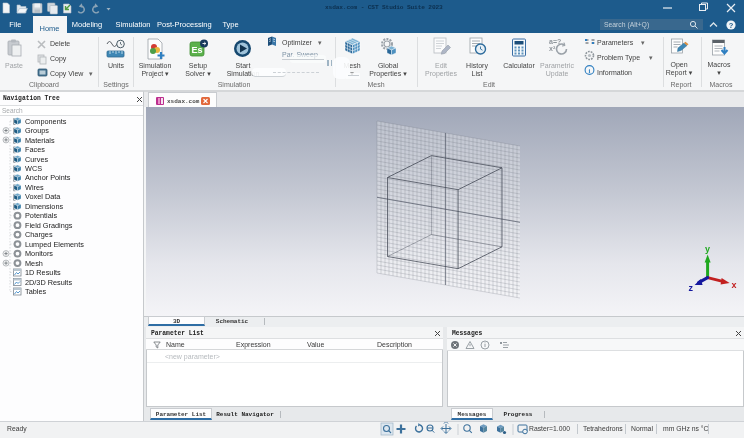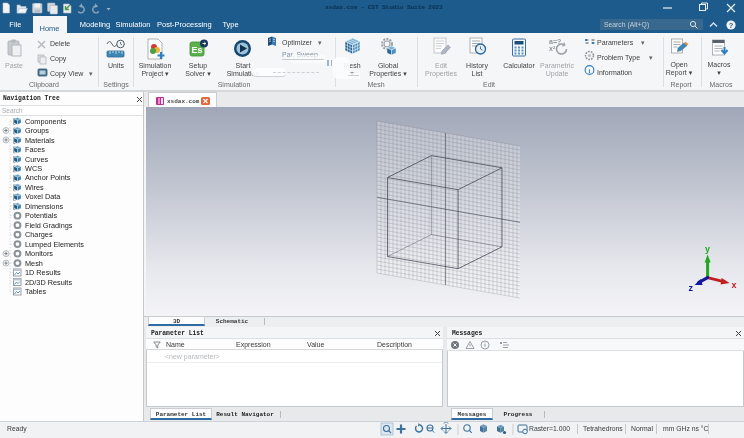--- a/index.html
+++ b/index.html
@@ -35,21 +35,21 @@
 <svg class="abs" style="left:655px;top:0;" width="89" height="16" viewBox="0 0 89 16">
 <path d="M8 8 h9" stroke="#e9eef3" stroke-width="1.2"></path>
 <path d="M46.5 4.5 v-1.5 h6 v6 h-1.5" fill="none" stroke="#e9eef3" stroke-width="1"></path>
 <rect x="44.5" y="4.5" width="6" height="6" fill="#1d5b8c" stroke="#e9eef3" stroke-width="1"></rect>
 <path d="M72 4 l8 8 m0 -8 l-8 8" stroke="#e9eef3" stroke-width="1.2"></path>
 </svg>
 <div class="abs" style="left:0;top:16px;width:744px;height:17px;background:#1d5b8c;"></div>
 <div class="abs" style="left:33px;top:16px;width:34px;height:17px;background:#f4f5f6;"></div>
 <div class="abs" style="left:-29.6px;top:20px;width:90px;text-align:center;font-size:7.5px;color:#ffffff;">File</div>
 <div class="abs" style="left:4.5px;top:24px;width:90px;text-align:center;font-size:7.5px;color:#1d5b8c;">Home</div>
-<div class="abs" style="left:50px;top:20px;width:90px;text-align:center;font-size:7.5px;color:#fff;">Modeling</div>
+<div class="abs" style="left:42px;top:20px;width:90px;text-align:center;font-size:7.5px;color:#fff;">Modeling</div>
 <div class="abs" style="left:88px;top:20px;width:90px;text-align:center;font-size:7.5px;color:#fff;">Simulation</div>
 <div class="abs" style="left:139.4px;top:20px;width:90px;text-align:center;font-size:7.5px;color:#fff;">Post-Processing</div>
 <div class="abs" style="left:185.6px;top:20px;width:90px;text-align:center;font-size:7.5px;color:#fff;">Type</div>
 <div class="abs" style="left:600px;top:19px;width:103px;height:11px;background:#39688e;"></div>
 <div class="abs" style="left:604px;top:21px;font-size:6.8px;color:#c3d0da;">Search (Alt+Q)</div>
 <svg class="abs" style="left:686px;top:19px;" width="58" height="12" viewBox="0 0 58 12">
 <circle cx="7" cy="5" r="2.6" fill="none" stroke="#dbe4ea" stroke-width="1"></circle>
     <path d="M9 7 l2.5 2.5" stroke="#dbe4ea" stroke-width="1"></path>
 <path d="M24 7.5 l3.5 -3.5 l3.5 3.5" fill="none" stroke="#dbe4ea" stroke-width="1.3"></path>
 <circle cx="45" cy="6" r="4.6" fill="#f0f4f7"></circle>

